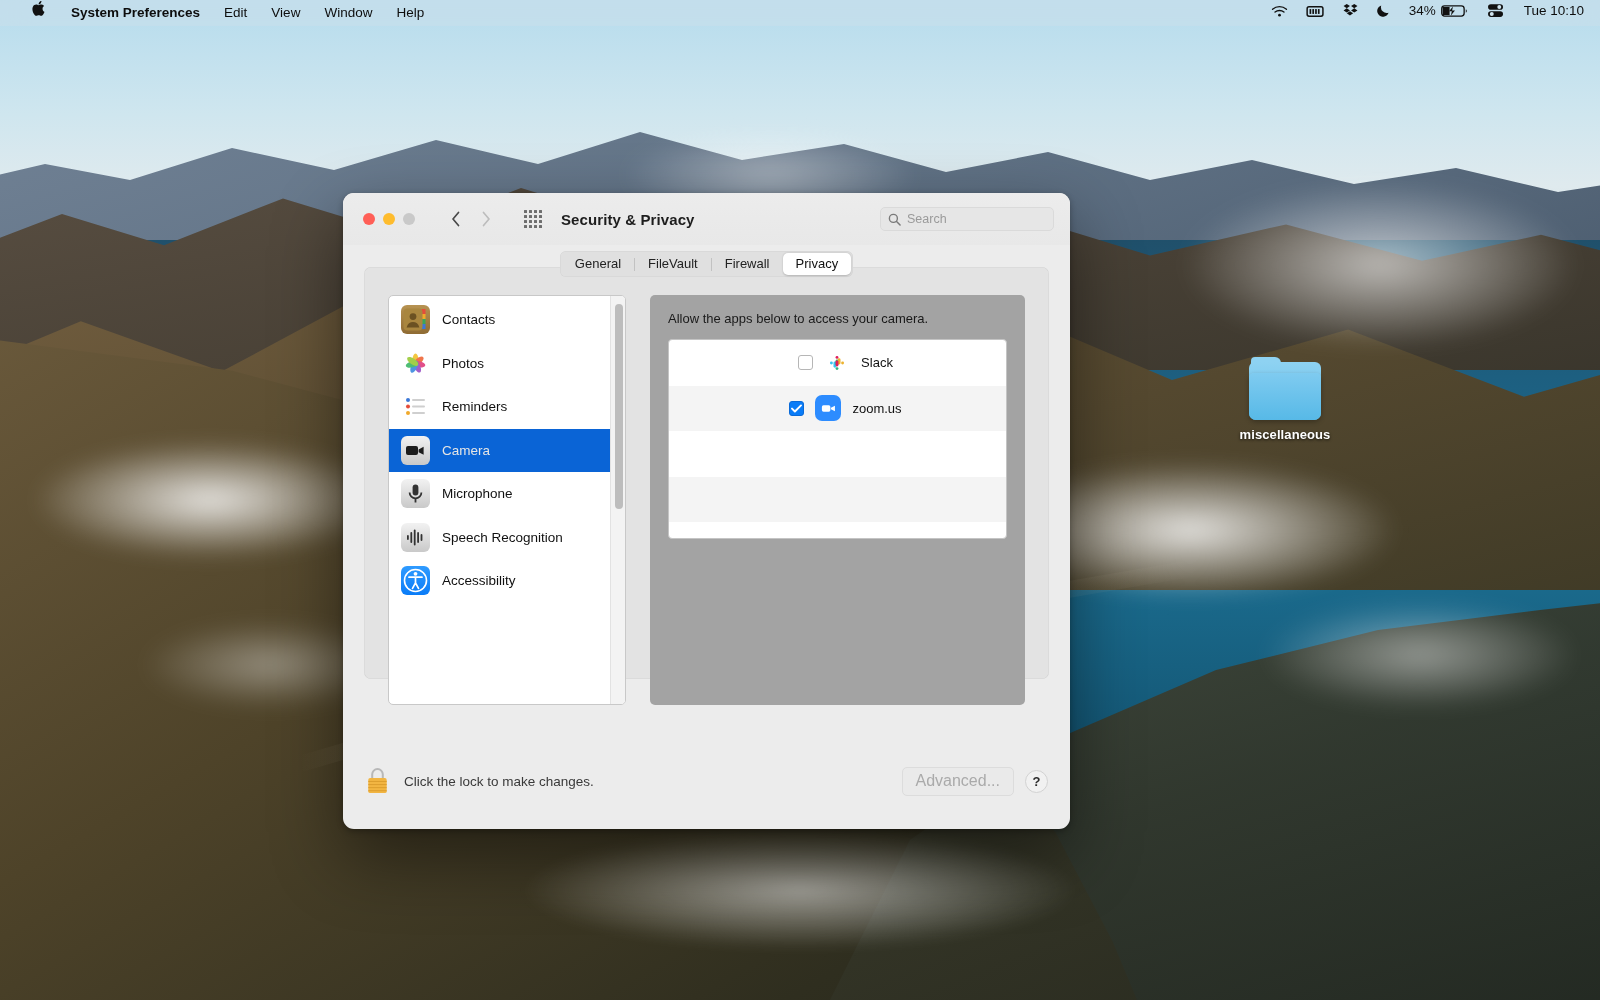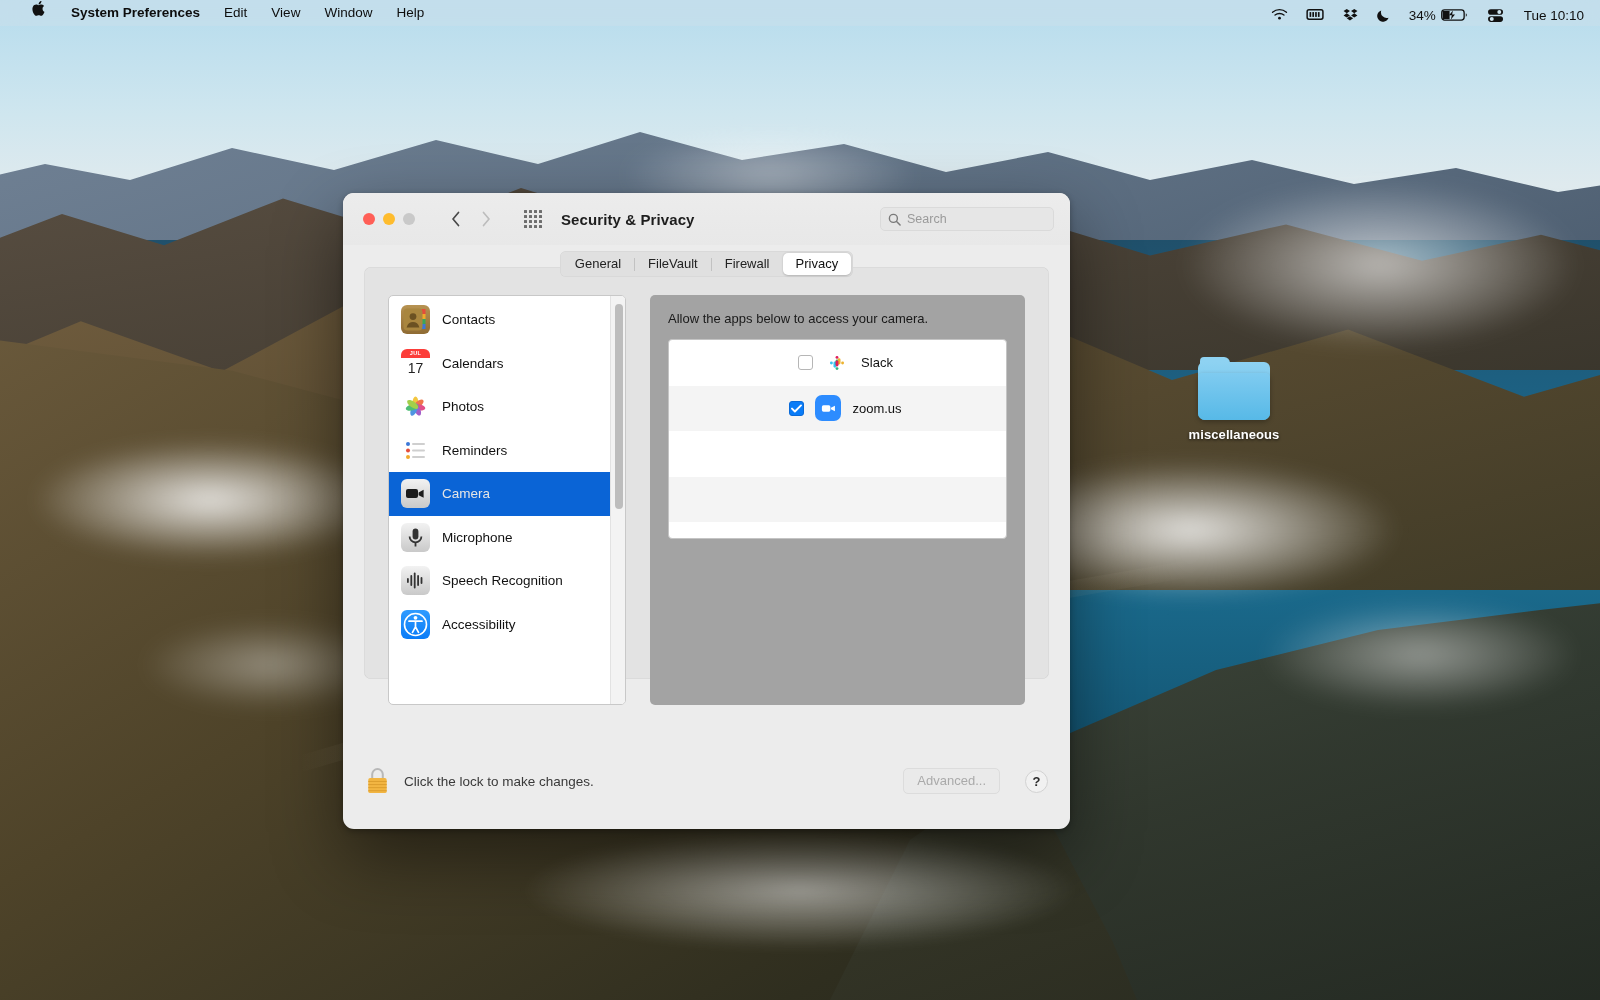--- a/index.html
+++ b/index.html
@@ -87,27 +87,27 @@
     background: rgba(197,223,235,.80);
     backdrop-filter: blur(18px);
     display: flex; align-items: center;
     font-size: 13.5px; color: #0d0d0d;
     z-index: 50;
   }
   .mb-left { display: flex; align-items: center; gap: 0; padding-left: 20px; }
   .mb-item { padding: 0 12px; height: 26px; line-height: 26px; white-space: nowrap; }
   .mb-app { font-weight: 700; }
   .mb-right { margin-left: auto; display: flex; align-items: center; padding-right: 14px; gap: 0; }
-  .mb-ri { padding: 8px 9px; display: flex; align-items: flex-start; height: 26px; }
+  .mb-ri { padding: 8px 9px; display: flex; align-items: flex-end; height: 26px; }
   .mb-clock { padding-left: 10px; padding-right: 2px; font-size: 13.5px; }
   .apple-logo { display: block; }
 
   
   #folder-icon {
-    position: absolute; left: 1176px; top: 362px; width: 116px;
+    position: absolute; left: 1227px; top: 362px; width: 116px;
     text-align: center; z-index: 10;
   }
   .folder-shape { margin: 0 auto; width: 72px; height: 58px; position: relative; }
   .folder-back {
     position: absolute; left: 0; top: 0; width: 72px; height: 58px;
     background: linear-gradient(180deg, #8ed2f2 0%, #63c0ea 100%);
     border-radius: 6px 6px 7px 7px;
   }
   .folder-tab {
     position: absolute; left: 2px; top: -5px; width: 30px; height: 12px;
@@ -247,27 +247,27 @@
     display: flex; align-items: center; justify-content: center;
   }
   .cbox.on { background: #0a7cf7; border-color: #0a6ad8; }
   .app-icon { width: 26px; height: 26px; flex: 0 0 26px; border-radius: 6px; position: relative; overflow: hidden; background: #fff; }
   .slack-icon { background: #fff; display: flex; align-items: center; justify-content: center; }
   .zoom-icon { background: #2d8cff; display: flex; align-items: center; justify-content: center; border-radius: 7px; }
 
   
   #bottombar {
     position: absolute; left: 0; bottom: 0; width: 100%; height: 96px;
-    display: flex; align-items: center; padding: 0 22px; gap: 14px;
+    display: flex; align-items: center; padding: 0 22px;
   }
   .lockwrap { display: flex; align-items: center; gap: 14px; }
   .lock-text { font-size: 13.5px; color: #3a3a3a; }
   .btn-advanced {
     margin-left: auto;
-    font-size: 13px; color: #aaaaaa;
+    font-size: 16px; color: #aaaaaa;
     background: #eaeaea; border: 1px solid #dcdcdc; border-radius: 5px;
     padding: 4px 13px 5px;
   }
   .btn-help {
     margin-left: 11px; width: 23px; height: 23px; border-radius: 50%;
     background: #f1f1f1; border: 1px solid #d2d2d2;
     display: flex; align-items: center; justify-content: center;
     font-size: 13px; color: #2b2b2b; font-weight: 600;
   }
 </style>
@@ -438,27 +438,20 @@
                 <rect x="20.5" y="14" width="4" height="5" fill="#3aa65a"></rect>
                 <rect x="20.5" y="19" width="4" height="5" fill="#3b78d8"></rect>
                 <rect x="2.5" y="3.5" width="19" height="22" rx="4" fill="#a9863f"></rect>
                 <circle cx="12" cy="11.6" r="3.4" fill="#6b5122"></circle>
                 <path d="M5.6 22.5c.9-3.6 3.4-5.4 6.4-5.4s5.5 1.8 6.4 5.4z" fill="#6b5122"></path>
               </svg>
             </div>
             <span>Contacts</span>
           </div>
 
-          <div class="sb-row">
-            <div class="sb-icon ic-cal">
-              <div class="cal-top">JUL</div>
-              <div class="cal-day">17</div>
-            </div>
-            <span>Calendars</span>
-          </div>
 
           <div class="sb-row">
             <div class="sb-icon ic-photos">
               <svg width="29" height="29" viewBox="0 0 29 29">
                 <g transform="translate(14.5,14.5)" opacity=".92">
                   <ellipse rx="3" ry="6.5" cy="-3.5" fill="#f2c230"></ellipse>
                   <ellipse rx="3" ry="6.5" cy="-3.5" fill="#ef6a3c" transform="rotate(51)"></ellipse>
                   <ellipse rx="3" ry="6.5" cy="-3.5" fill="#e0407f" transform="rotate(102)"></ellipse>
                   <ellipse rx="3" ry="6.5" cy="-3.5" fill="#9b51c4" transform="rotate(153)"></ellipse>
                   <ellipse rx="3" ry="6.5" cy="-3.5" fill="#3f8de0" transform="rotate(204)"></ellipse>

